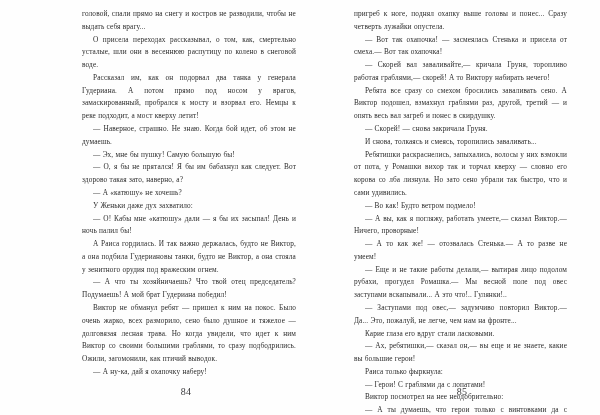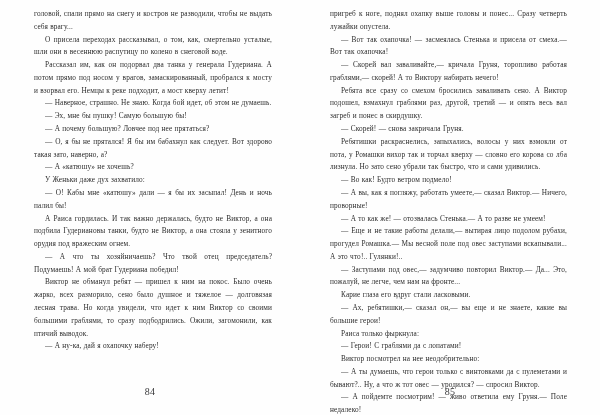--- a/index.html
+++ b/index.html
@@ -14,20 +14,21 @@
     font-family: "Liberation Serif", "DejaVu Serif", serif;
     color: #2b2b2b;
   }
   .spread {
     position: relative;
     width: 600px;
     height: 415px;
     background: #fefefe;
     display: flex;
     box-sizing: border-box;
+    padding-left: 48px;
   }
   .page {
     position: relative;
     box-sizing: border-box;
     height: 415px;
   }
   .page-left {
     width: 300px;
     padding: 8px 28px 0 34px;
   }
@@ -73,41 +74,41 @@
 
 <div class="spread">
 
   <div class="page page-left">
     <div class="textblock">
       <p class="cont">головой, спали прямо на снегу и костров не разводили, чтобы не выдать себя врагу...</p>
       <p>О присела переходах рассказывал, о том, как, смертельно усталые, шли они в весеннюю распутицу по колено в снеговой воде.</p>
       <p>Рассказал им, как он подорвал два танка у генерала Гудериана. А потом прямо под носом у врагов, замаскированный, пробрался к мосту и взорвал его. Немцы к реке подходит, а мост кверху летит!</p>
       <p class="dlg">— Наверное, страшно. Не знаю. Когда бой идет, об этом не думаешь.</p>
       <p class="dlg">— Эх, мне бы пушку! Самую большую бы!</p>
-      <p class="dlg">— А почему большую? Ловчее под нее прятаться?</p>
       <p class="dlg">— О, я бы не прятался! Я бы им бабахнул как следует. Вот здорово такая зато, наверно, а?</p>
       <p class="dlg">— А «катюшу» не хочешь?</p>
       <p>У Женьки даже дух захватило:</p>
       <p class="dlg">— О! Кабы мне «катюшу» дали — я бы их засыпал! День и ночь палил бы!</p>
       <p>А Раиса гордилась. И так важно держалась, будто не Виктор, а она подбила Гудериановы танки, будто не Виктор, а она стояла у зенитного орудия под вражеским огнем.</p>
       <p class="dlg">— А что ты хозяйничаешь? Что твой отец председатель? Подумаешь! А мой брат Гудериана победил!</p>
       <p>Виктор не обманул ребят — пришел к ним на покос. Было очень жарко, всех разморило, сено было душное и тяжелое — долговязая лесная трава. Но когда увидели, что идет к ним Виктор со своими большими граблями, то сразу подбодрились. Ожили, загомонили, как птичий выводок.</p>
       <p class="dlg">— А ну-ка, дай я охапочку наберу!</p>
 
     </div>
     <div class="folio">84</div>
   </div>
 
   <div class="page page-right">
     <div class="textblock">
       <p class="cont">пригреб к ноге, поднял охапку выше головы и понес... Сразу четверть лужайки опустела.</p>
       <p class="dlg">— Вот так охапочка! — засмеялась Стенька и присела от смеха.— Вот так охапочка!</p>
       <p class="dlg">— Скорей вал заваливайте,— кричала Груня, торопливо работая граблями,— скорей! А то Виктору набирать нечего!</p>
       <p>Ребята все сразу со смехом бросились заваливать сено. А Виктор подошел, взмахнул граблями раз, другой, третий — и опять весь вал загреб и понес в скирдушку.</p>
       <p class="dlg">— Скорей! — снова закричала Груня.</p>
+      <p>И снова, толкаясь и смеясь, торопились заваливать...</p>
       <p>Ребятишки раскраснелись, запыхались, волосы у них взмокли от пота, у Ромашки вихор так и торчал кверху — словно его корова со лба лизнула. Но зато сено убрали так быстро, что и сами удивились.</p>
       <p class="dlg">— Во как! Будто ветром подмело!</p>
       <p class="dlg">— А вы, как я погляжу, работать умеете,— сказал Виктор.— Ничего, проворные!</p>
       <p class="dlg">— А то как же! — отозвалась Стенька.— А то разве не умеем!</p>
       <p class="dlg">— Еще и не такие работы делали,— вытирая лицо подолом рубахи, прогудел Ромашка.— Мы весной поле под овес заступами вскапывали... А это что!.. Гулянки!..</p>
       <p class="dlg">— Заступами под овес,— задумчиво повторил Виктор.— Да... Это, пожалуй, не легче, чем нам на фронте...</p>
       <p>Карие глаза его вдруг стали ласковыми.</p>
       <p class="dlg">— Ах, ребятишки,— сказал он,— вы еще и не знаете, какие вы большие герои!</p>
       <p>Раиса только фыркнула:</p>
       <p class="dlg">— Герои! С граблями да с лопатами!</p>

